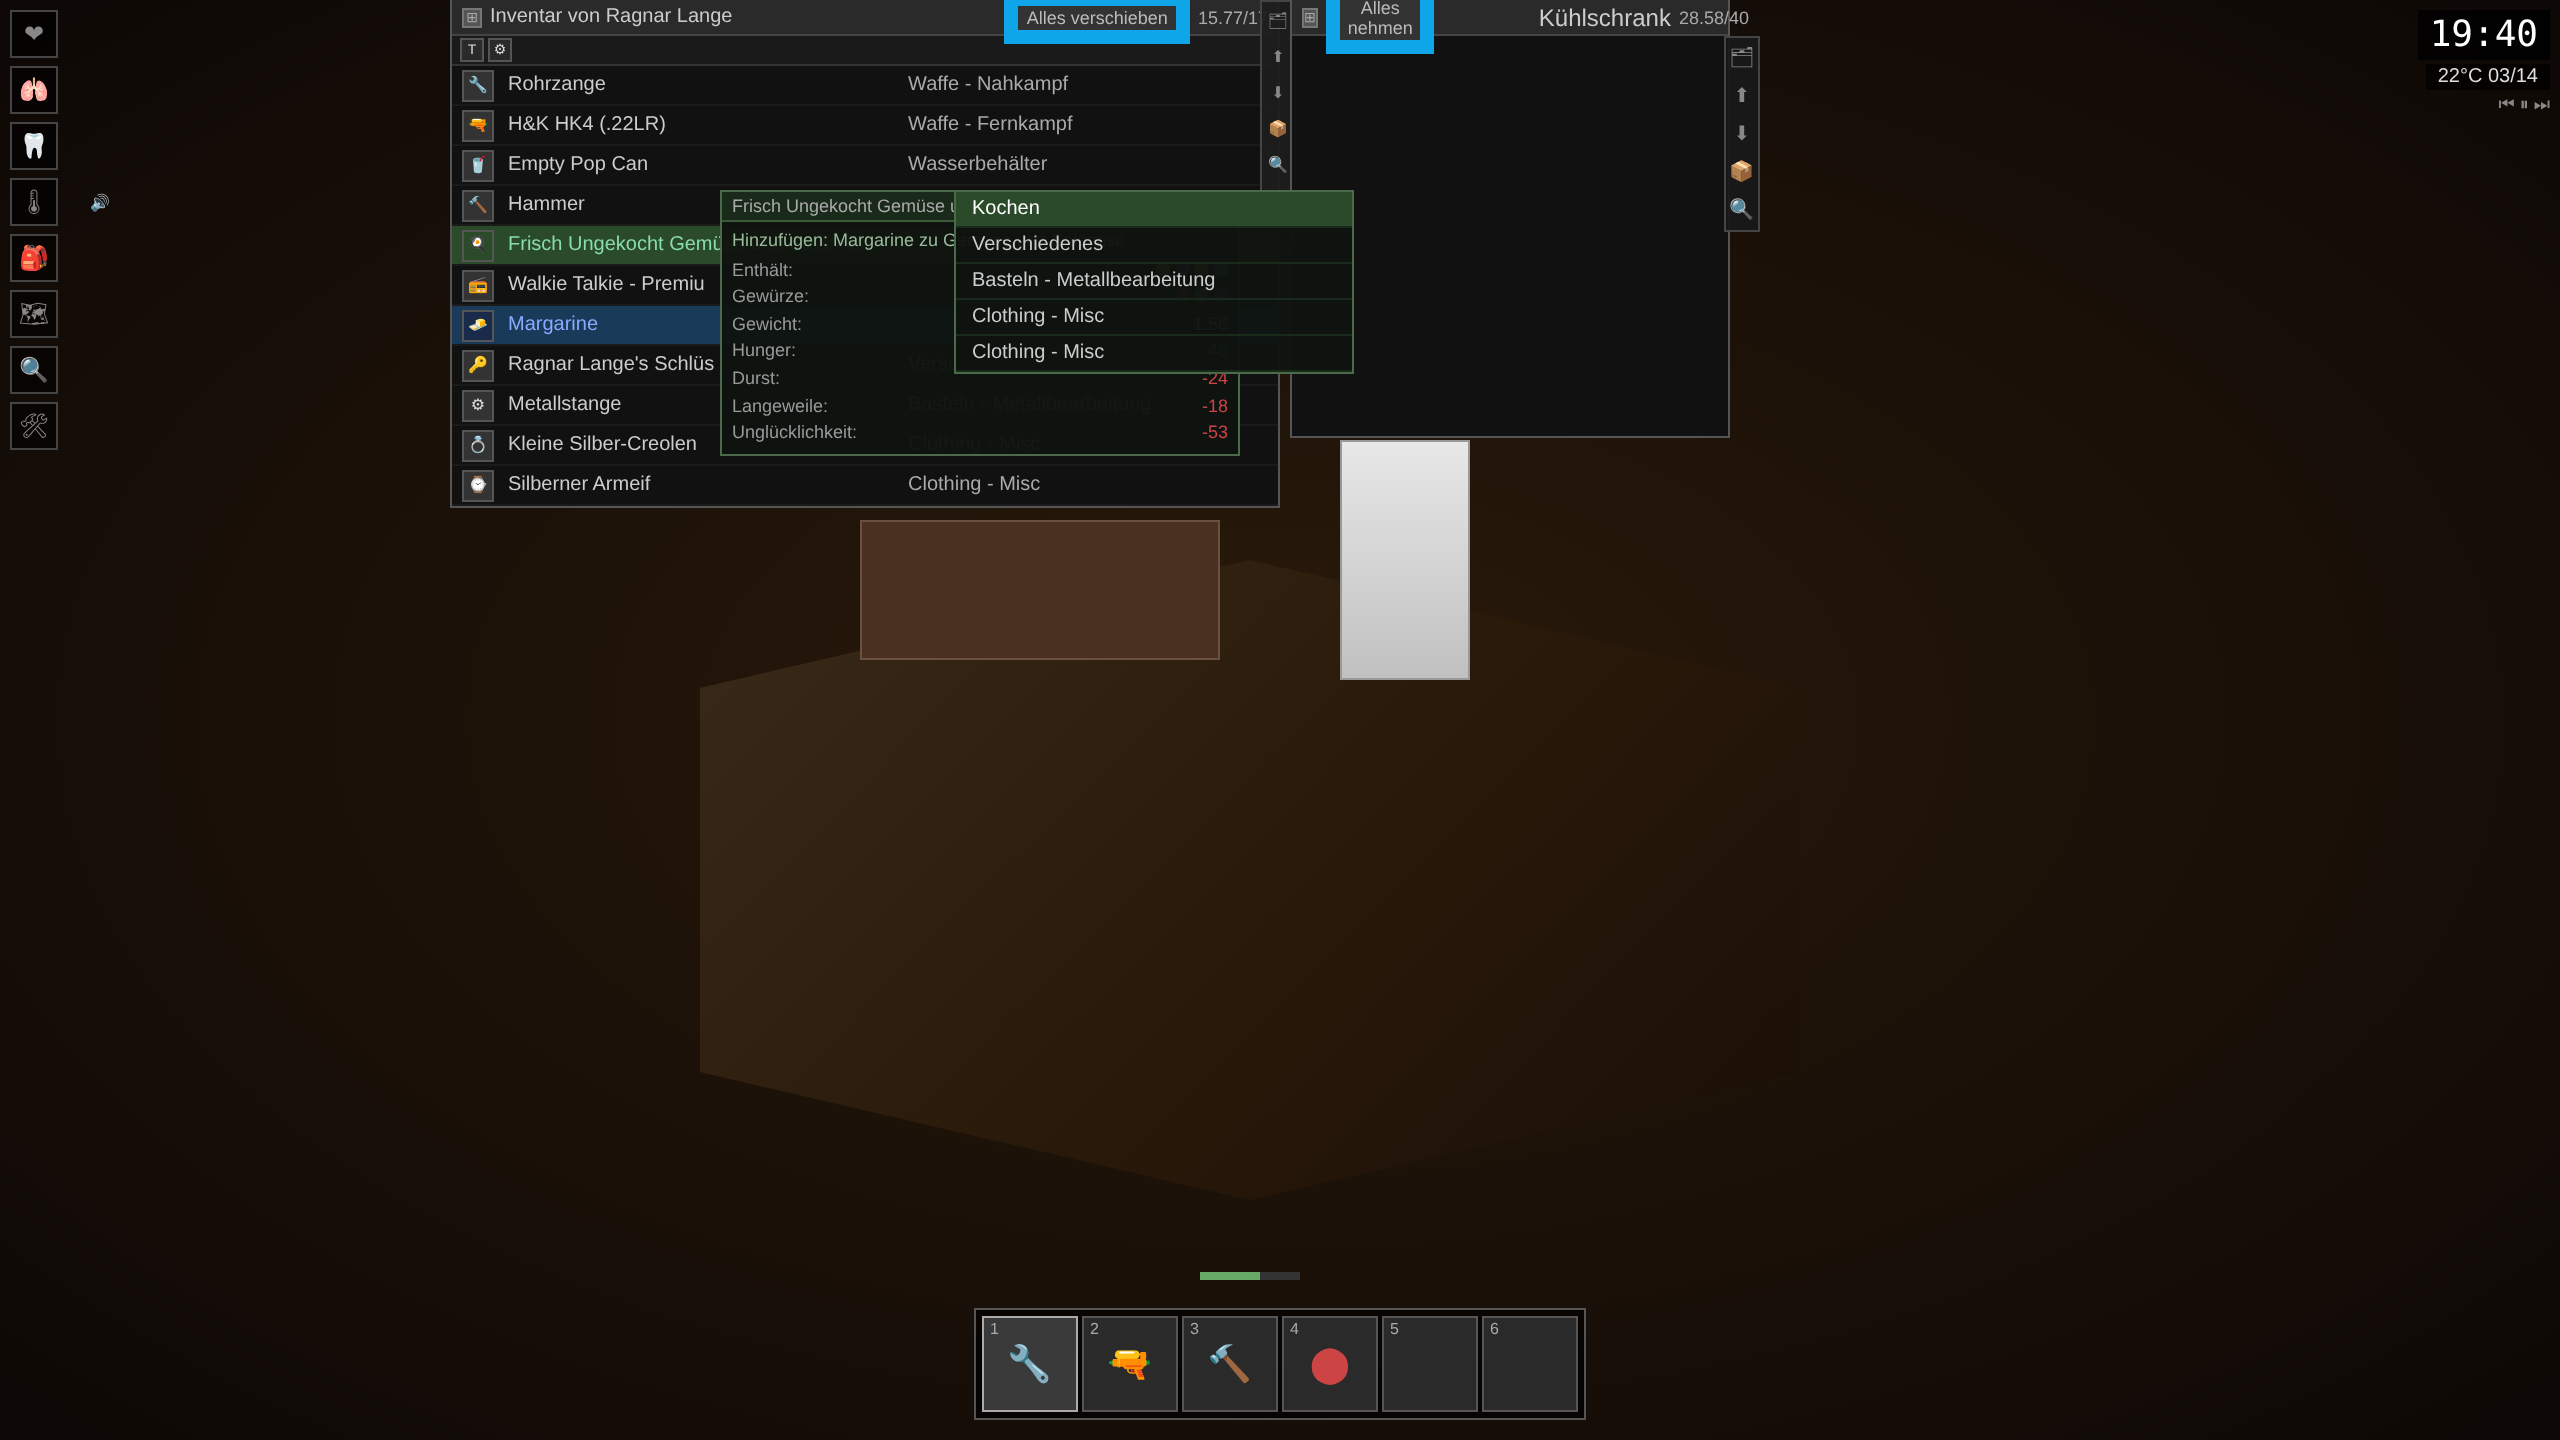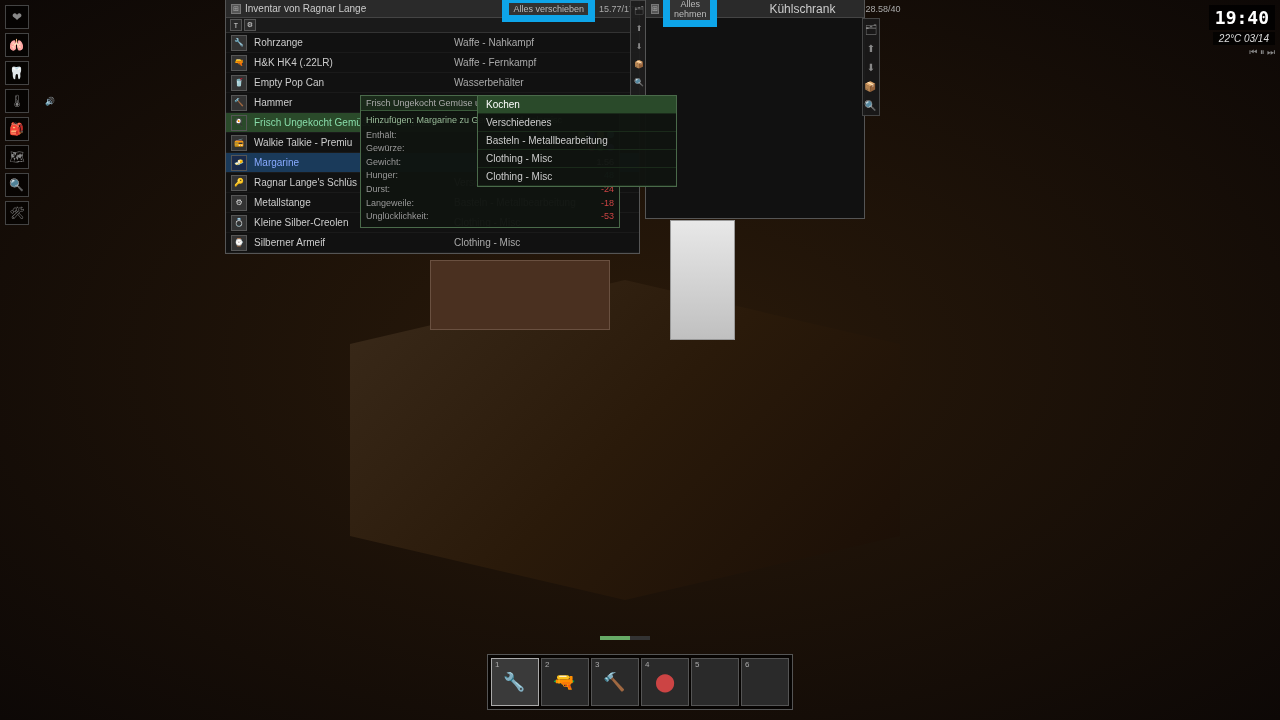--- a/index.html
+++ b/index.html
@@ -111,31 +111,30 @@
       flex-direction: column;
       align-items: flex-end;
       gap: 2px;
     }
 
     .clock-display {
       background: rgba(0,0,0,0.8);
       color: #fff;
       padding: 2px 6px;
       font-size: 18px;
-      font-weight: bold;
+      font-weight: normal;
       font-family: monospace;
       margin-left: 26px;
     }
 
     .date-display {
       background: rgba(0,0,0,0.7);
       color: #ddd;
       padding: 1px 6px;
       font-size: 10px;
-      font-style: italic;
     }
 
     
     .left-hud {
       position: absolute;
       left: 5px;
       top: 5px;
       display: flex;
       flex-direction: column;
       gap: 4px;
@@ -268,21 +267,20 @@
     .right-panel-header .title {
       font-size: 12px;
       color: #ccc;
       flex: 1;
       margin-left: 48px;
     }
 
     .right-panel-header .weight {
       font-size: 9px;
       color: #aaa;
-      margin-left: 26px;
     }
 
     
     .side-icons {
       position: absolute;
       top: 0; left: 630px;
       width: 18px;
       background: rgba(30,30,30,0.95);
       border: 1px solid #444;
       display: flex;

